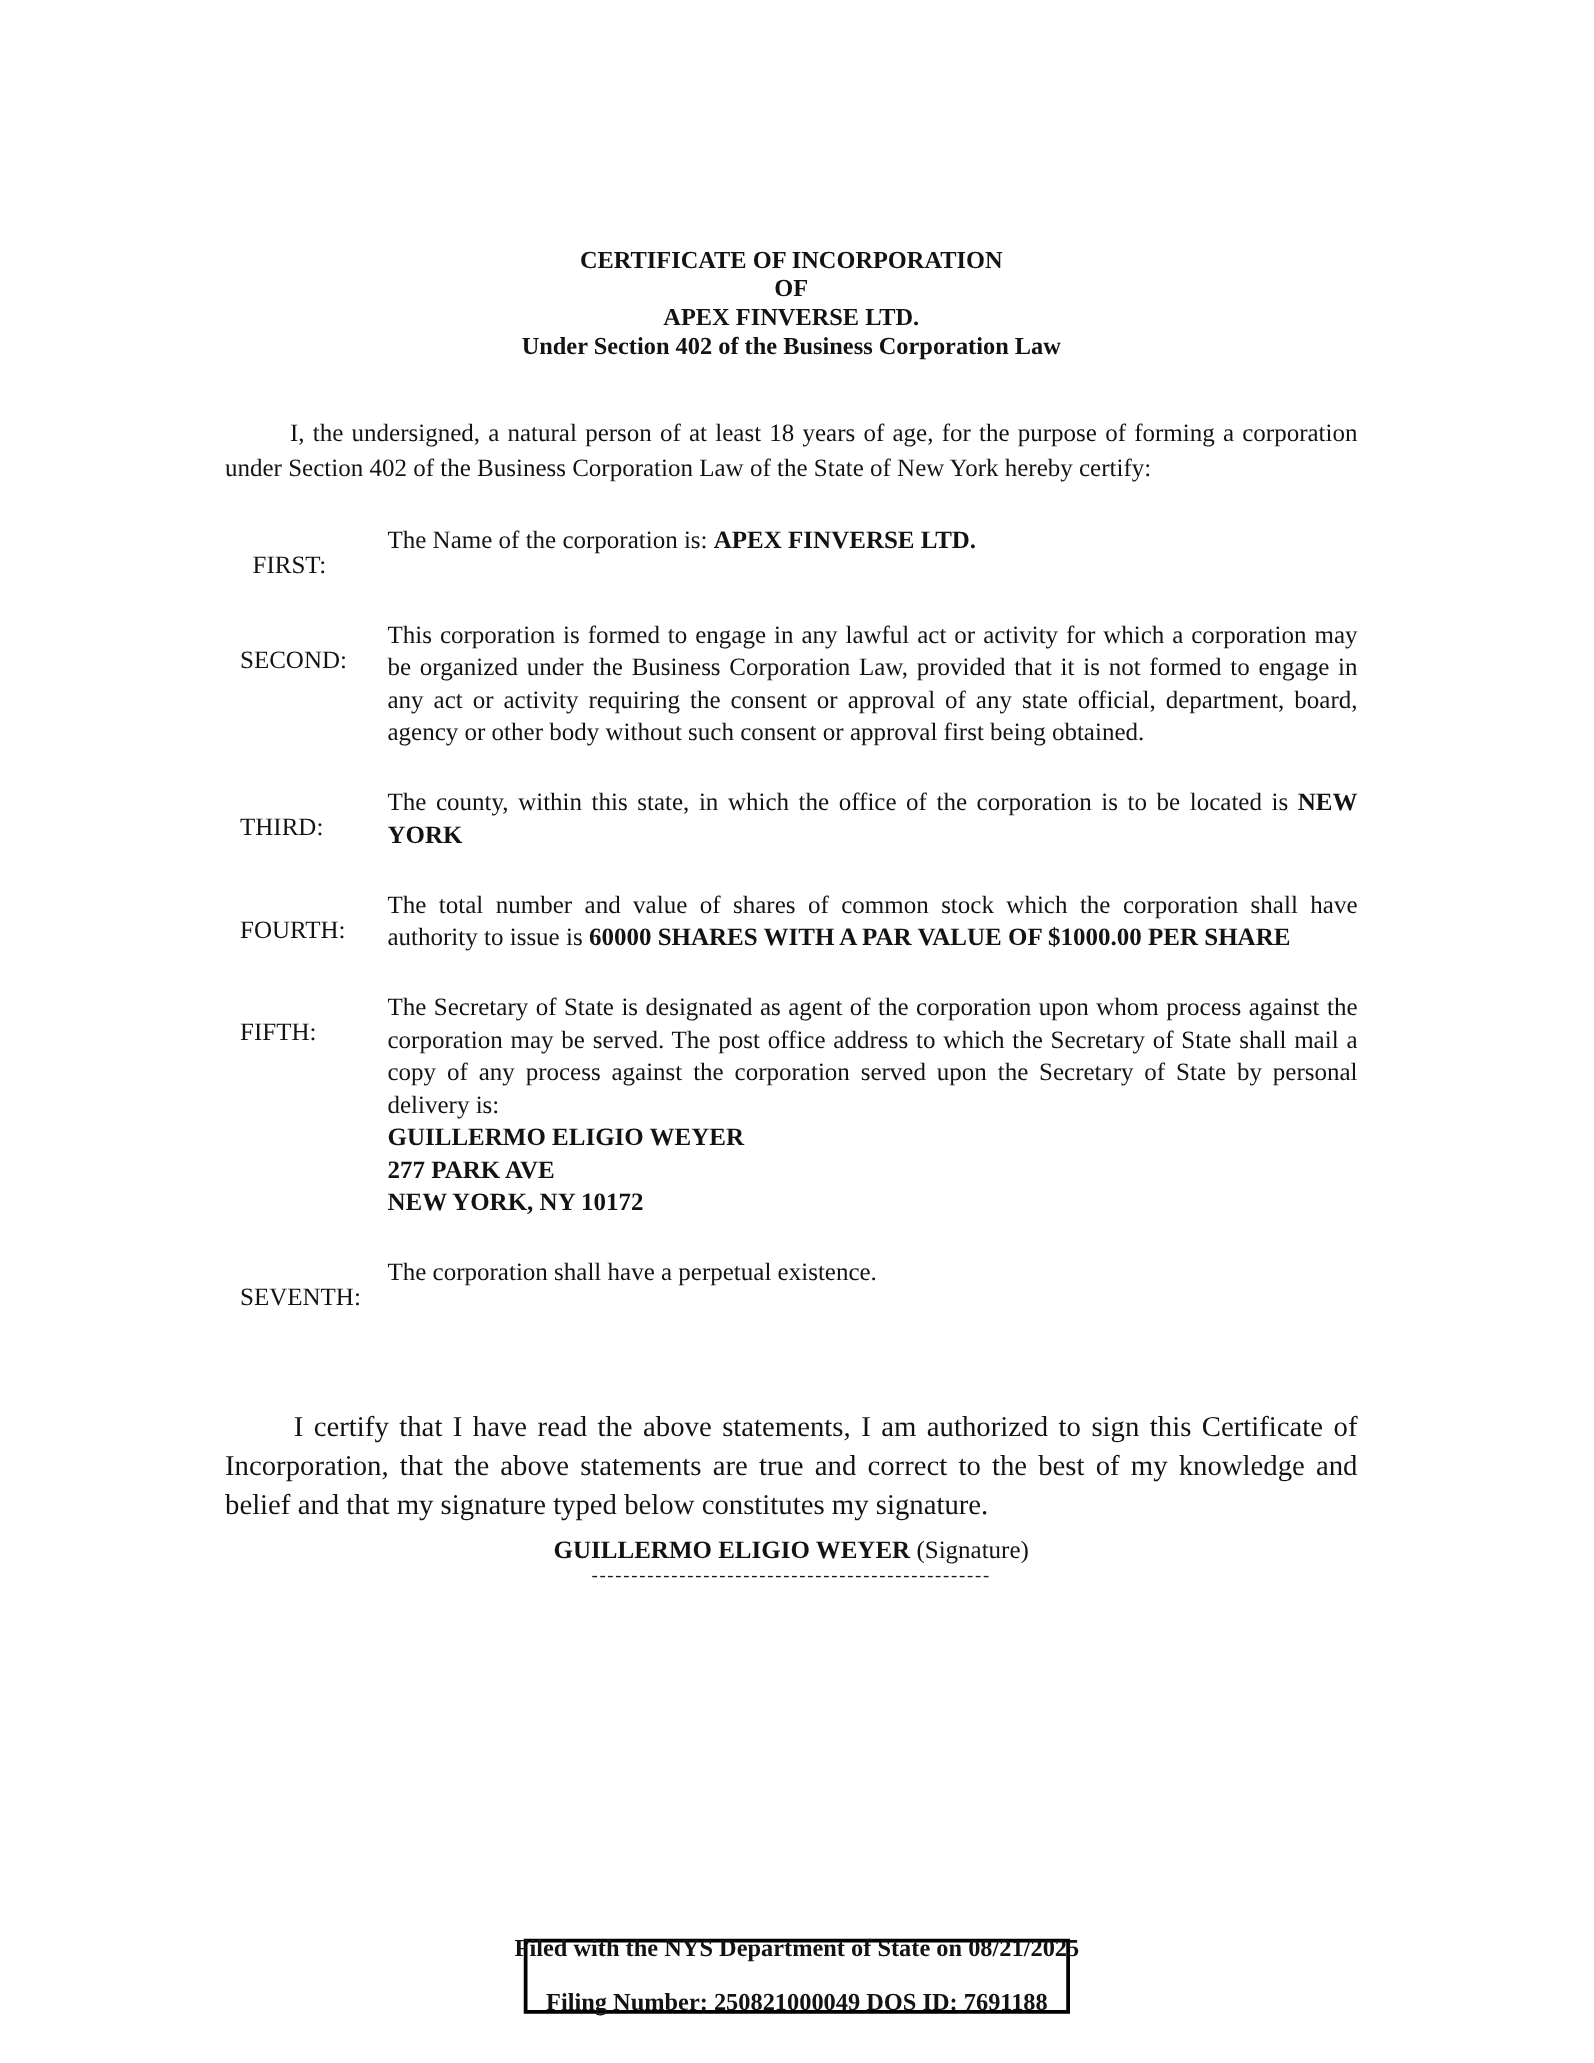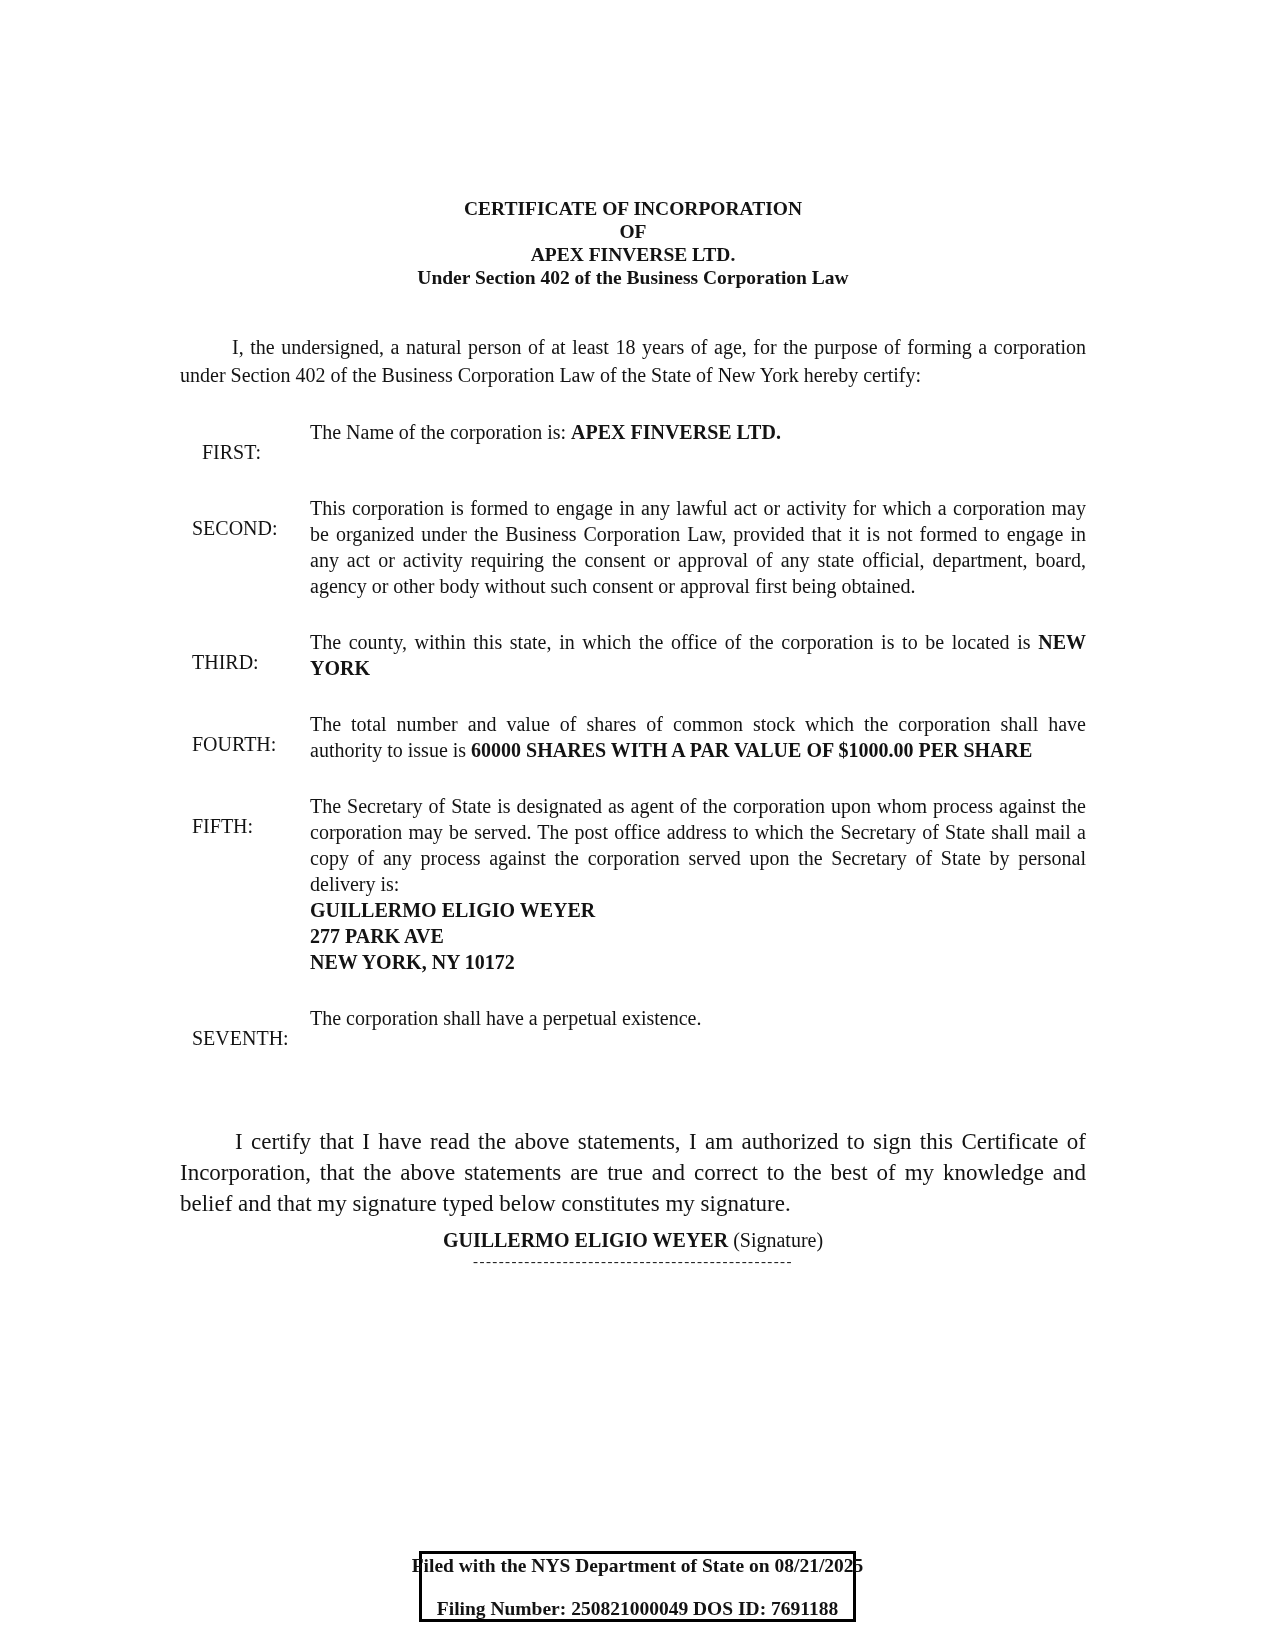--- a/index.html
+++ b/index.html
@@ -70,21 +70,21 @@
     font-size: 15px;
     line-height: 17px;
     letter-spacing: 1.4px;
     color: #1c1c1c;
   }
   .filing-stamp {
     position: absolute;
     left: 419px;
     top: 1551px;
     width: 437px;
-    height: 71px;
+    height: 60px;
     box-sizing: border-box;
     border: 3px solid #000000;
     display: flex;
     flex-direction: column;
     align-items: center;
     justify-content: center;
     gap: 20px;
     font-weight: bold;
     font-size: 19.5px;
     line-height: 23px;

